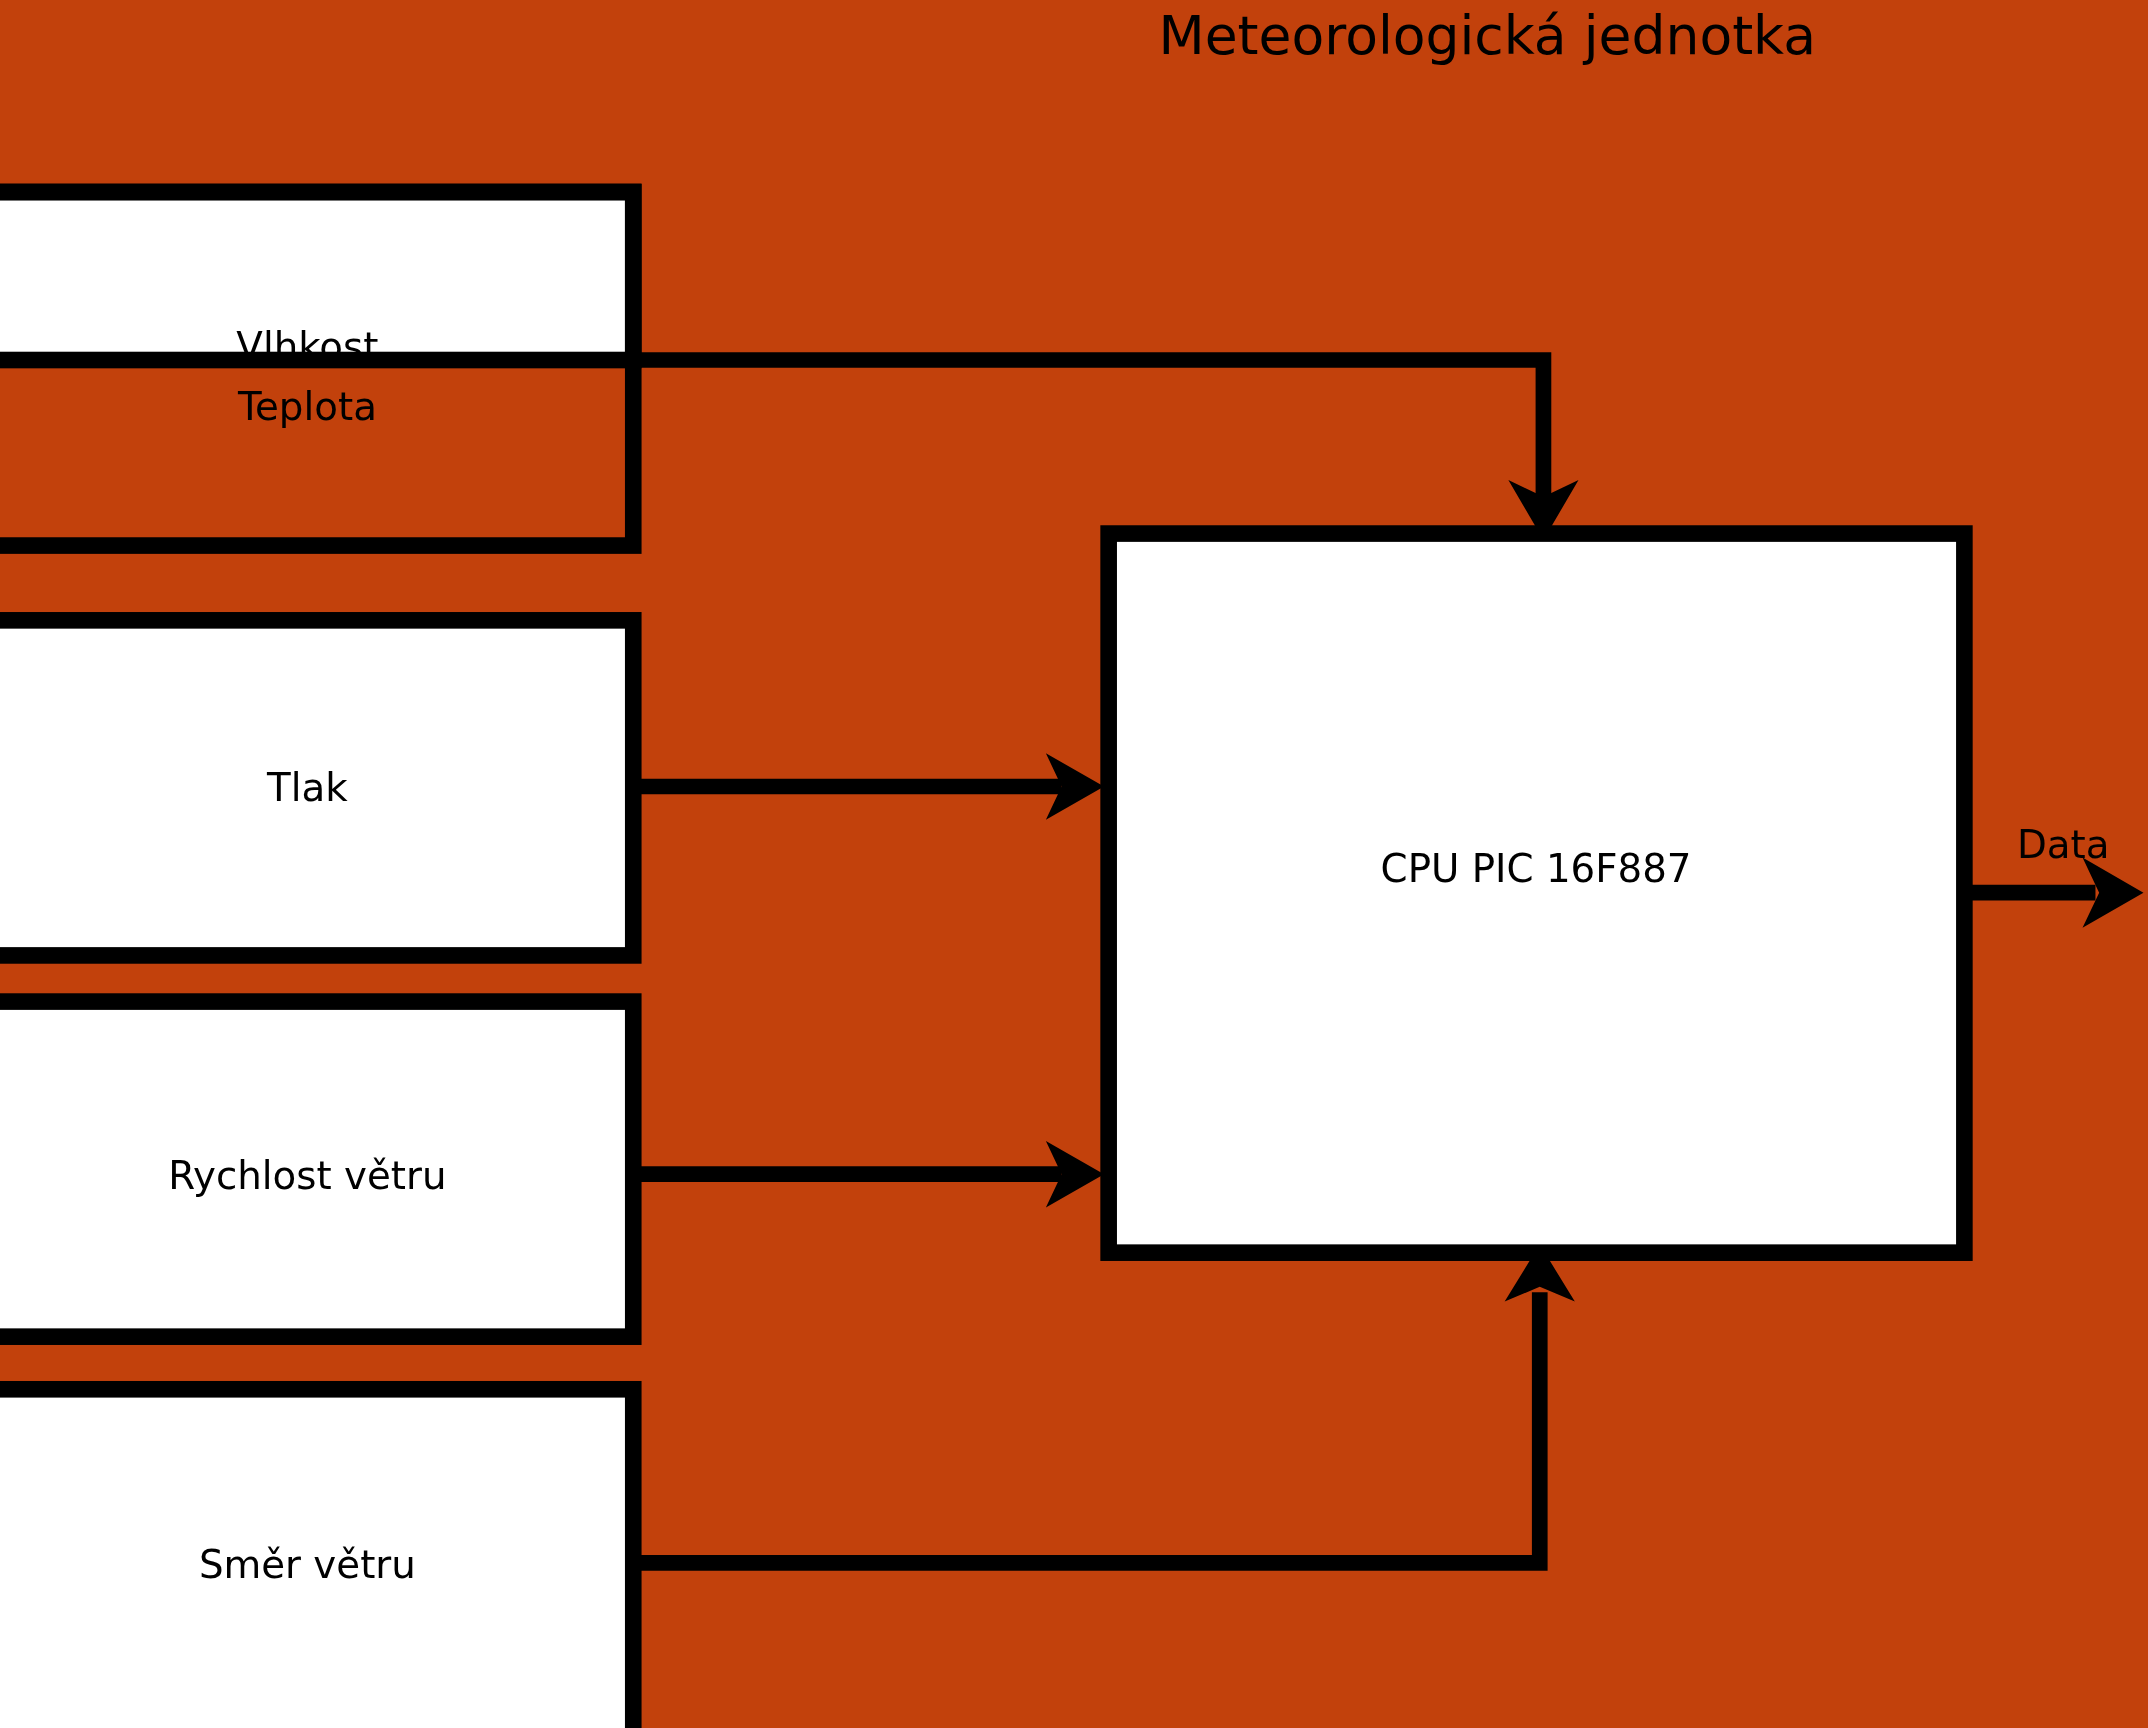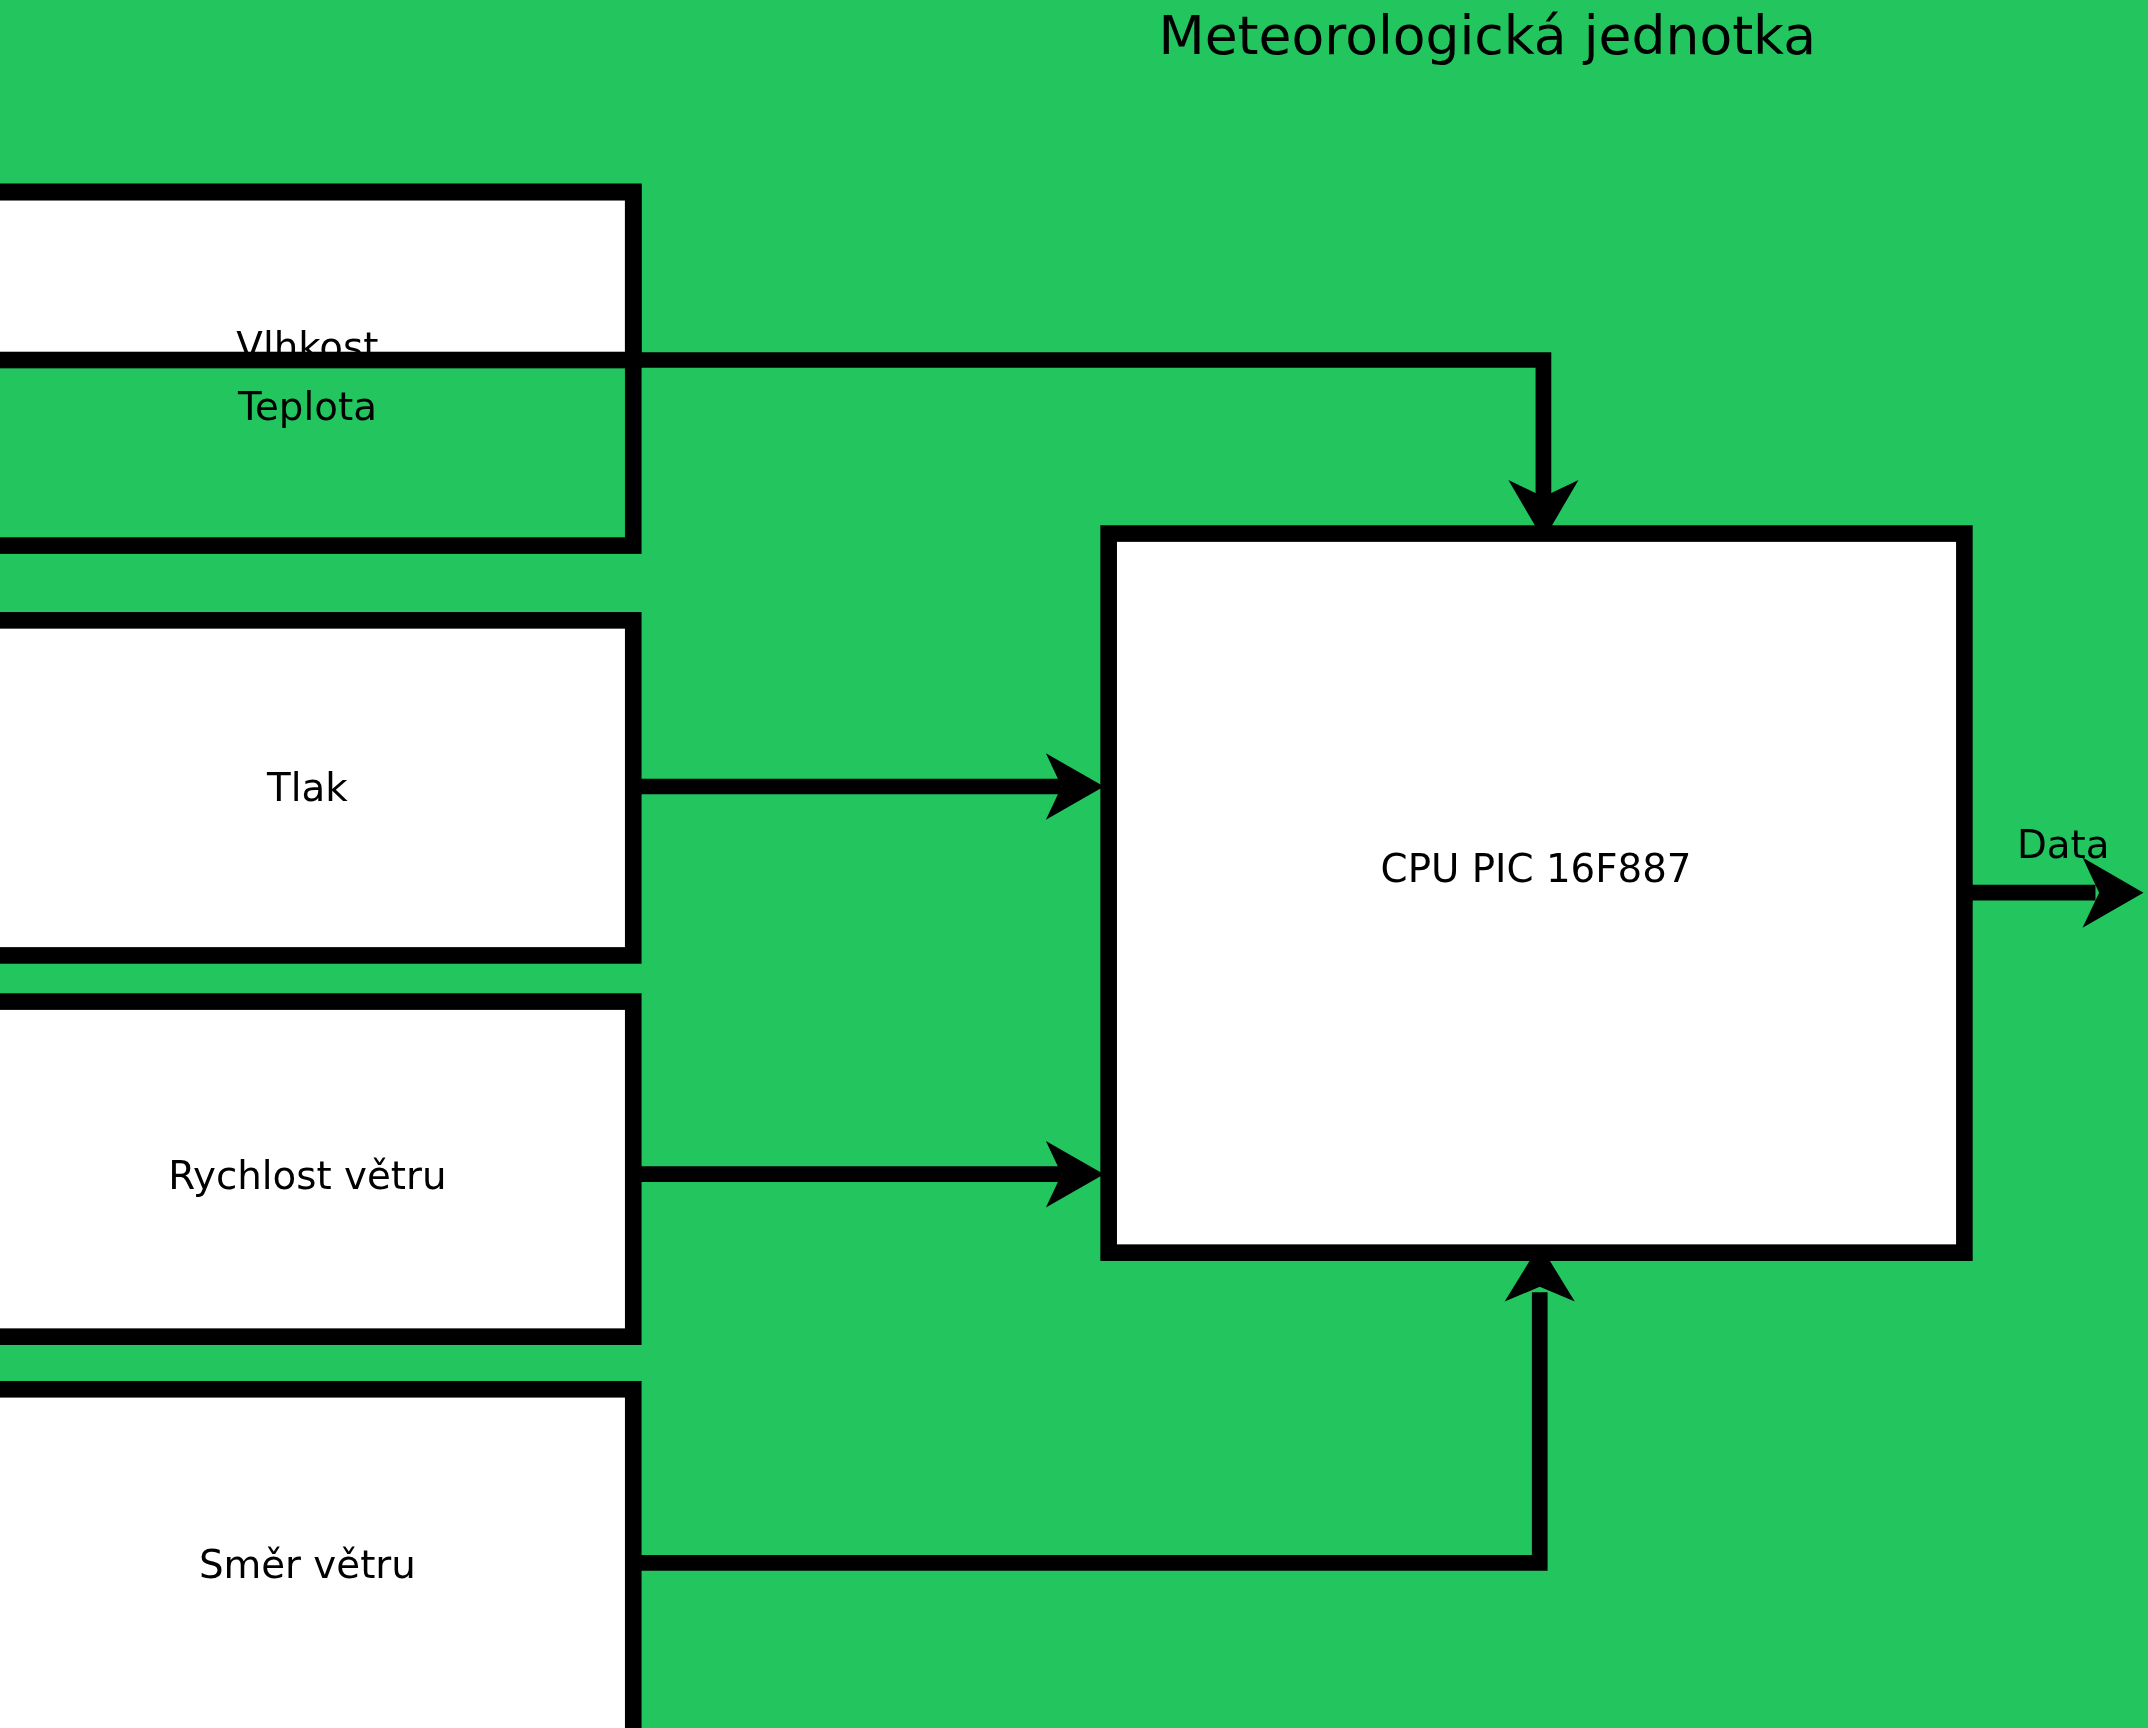--- a/index.html
+++ b/index.html
@@ -7,21 +7,21 @@
     padding: 0;
     background: #ffffff;
   }
   body {
     font-family: "DejaVu Sans", "Liberation Sans", sans-serif;
   }
   #canvas {
     position: relative;
     width: 2149px;
     height: 1729px;
-    background: #22c55e;
+    background: #c2410c;
     overflow: hidden;
     text-align: right;
   }
   #diagram-svg {
     position: absolute;
     left: 0;
     top: 0;
     width: 2149px;
     height: 1729px;
   }

